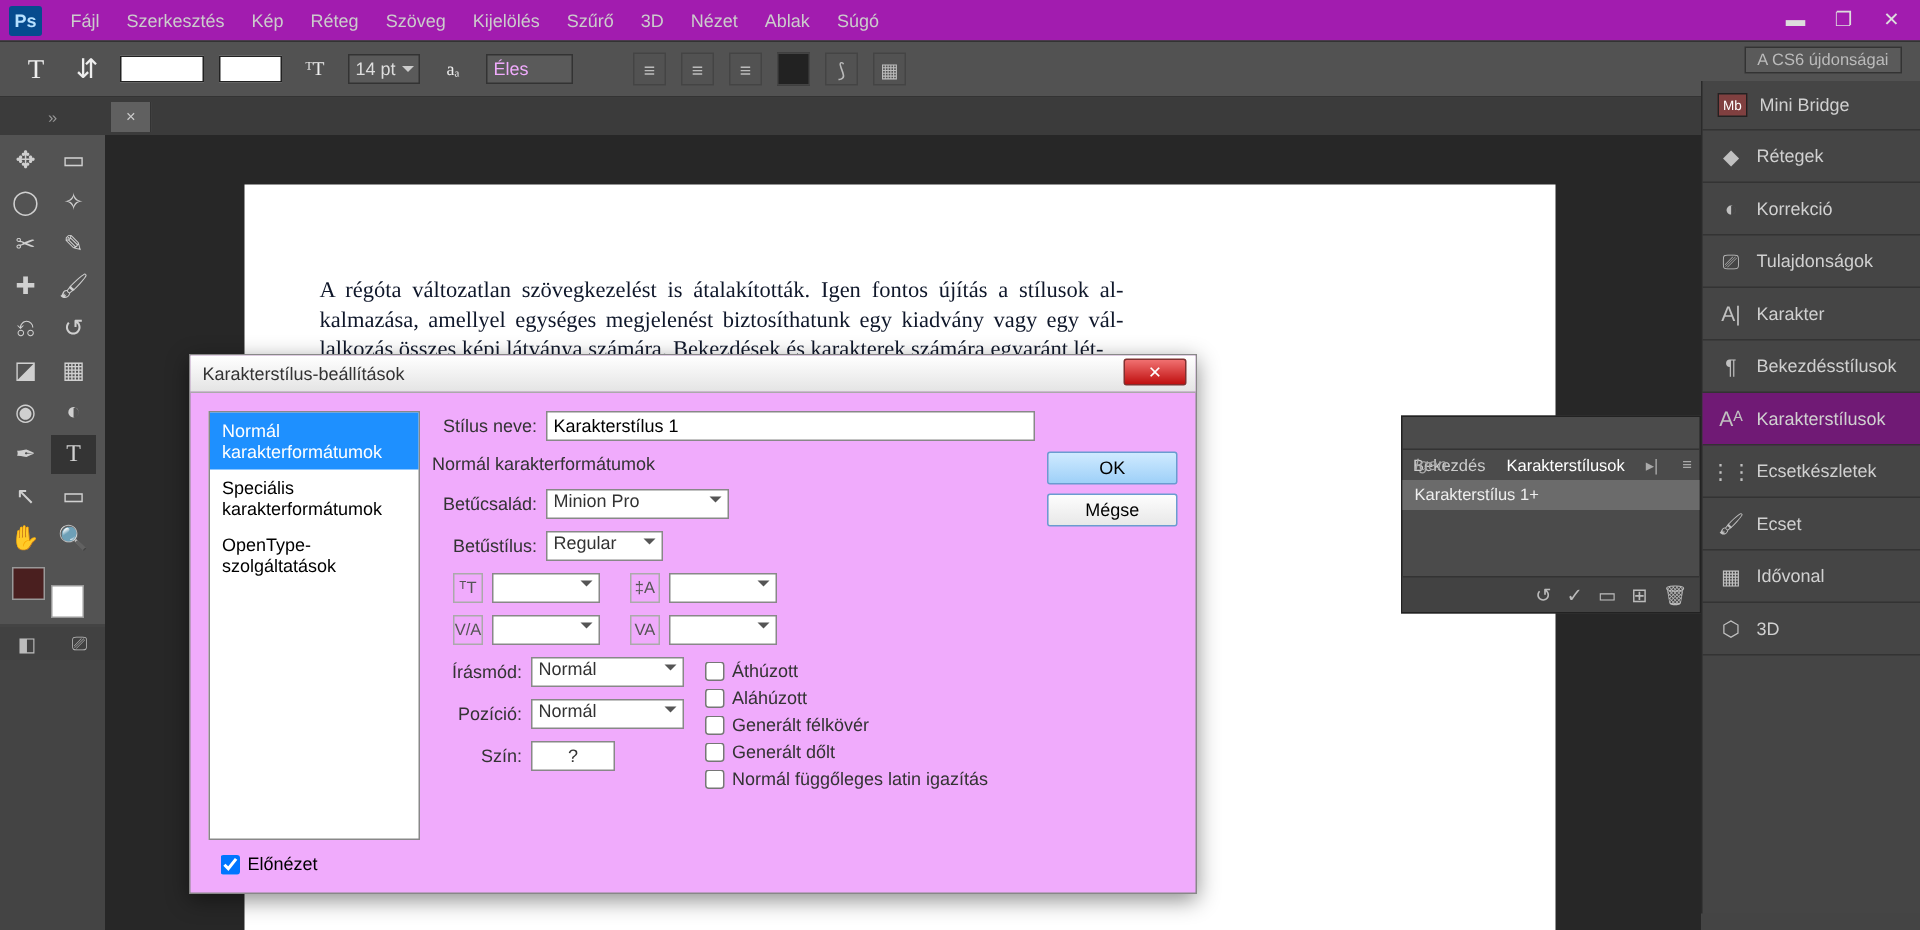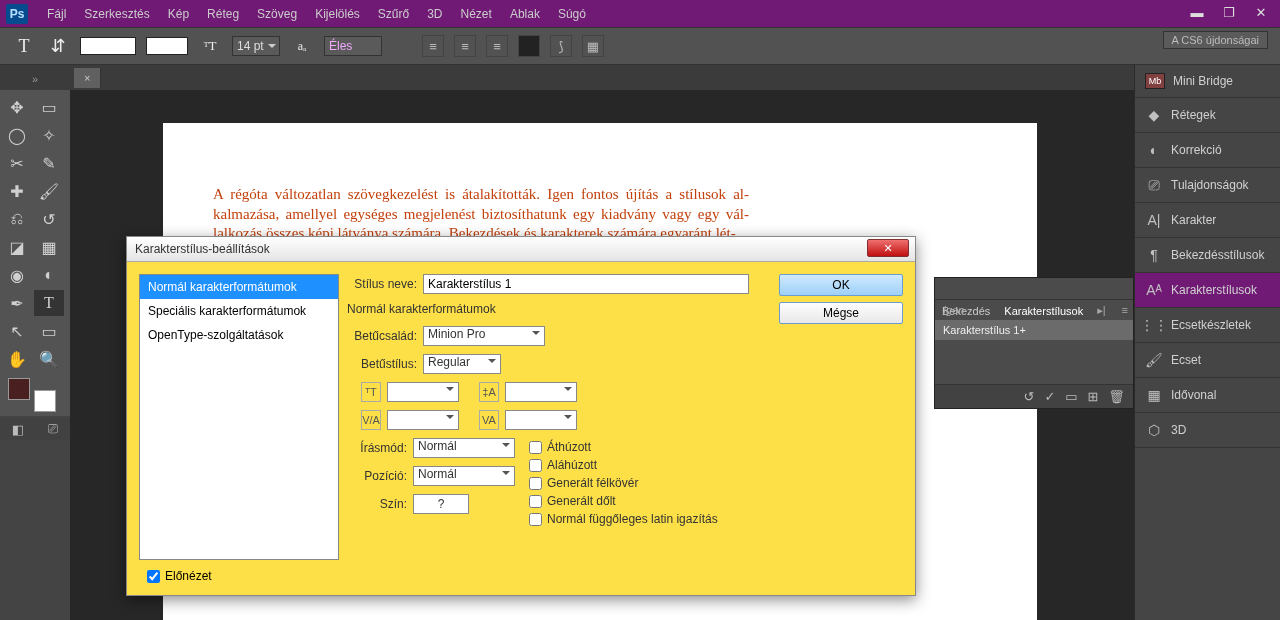--- a/index.html
+++ b/index.html
@@ -1,19 +1,19 @@
 <!DOCTYPE html>
 <html><head>
 <meta charset="utf-8">
 <style>
 * { margin:0; padding:0; box-sizing:border-box; font-family:"Segoe UI",Tahoma,sans-serif; }
 body { width:1280px; height:620px; background:#444; overflow:hidden; position:relative; }
 
 
-.menubar { height:27px; background:#701a75; display:flex; align-items:center; padding-left:6px; color:#ccc; font-size:12px; }
+.menubar { height:27px; background:#a21caf; display:flex; align-items:center; padding-left:6px; color:#ccc; font-size:12px; }
 .ps-logo { width:22px; height:20px; background:#064b8e; border-radius:2px; display:flex; align-items:center; justify-content:center; color:#b7e1ff; font-weight:bold; font-size:12px; margin-right:10px; }
 .menubar span.mitem { padding:0 9px; cursor:pointer; }
 .win-ctrl { position:absolute; right:8px; top:3px; display:flex; gap:10px; }
 .win-ctrl div { width:22px; height:18px; color:#ddd; display:flex; align-items:center; justify-content:center; font-size:13px; cursor:pointer; }
 
 
 .optbar { height:38px; background:#525252; border-top:1px solid #333; border-bottom:1px solid #333; display:flex; align-items:center; padding-left:12px; gap:10px; }
 .optbar .tool-icon { width:24px; height:24px; display:flex; align-items:center; justify-content:center; color:#eee; font-family:serif; font-size:18px; }
 .swatch { width:56px; height:18px; background:#fff; border:1px solid #222; }
 .swatch2 { width:42px; height:18px; background:#fff; border:1px solid #222; }
@@ -36,50 +36,50 @@
 .tools .t.sel { background:#343434; }
 .tools .swatches { width:48px; height:34px; position:relative; margin:4px 0 0 6px; }
 .tools .fg { position:absolute; left:0; top:0; width:22px; height:22px; background:#4a1f1f; border:1px solid #999; }
 .tools .bg { position:absolute; right:0; bottom:0; width:22px; height:22px; background:#fff; border:1px solid #999; }
 .toolsdark { position:absolute; left:0; top:418px; width:70px; height:22px; background:#414141; display:flex; align-items:center; justify-content:space-around; }
 .toolsdark div { color:#bbb; font-size:13px; cursor:pointer; }
 
 
 .canvas-area { position:absolute; left:70px; top:90px; right:146px; bottom:0; background:#272727; }
 .canvas { position:absolute; left:93px; top:33px; width:874px; height:497px; background:#fff; }
-.canvas p { font-family:"Times New Roman",serif; font-size:15px; color:#c2410c; width:536px; margin-left:50px; margin-top:62px; text-align:justify; line-height:1.3; }
-
-
-.dialog { position:absolute; left:126px; top:236px; width:790px; height:360px; background:#fde047; border:1px solid #888; box-shadow:0 4px 14px rgba(0,0,0,.45); }
+.canvas p { font-family:"Times New Roman",serif; font-size:15px; color:#0f172a; width:536px; margin-left:50px; margin-top:62px; text-align:justify; line-height:1.3; }
+
+
+.dialog { position:absolute; left:126px; top:236px; width:672px; height:360px; background:#f0abfc; border:1px solid #888; box-shadow:0 4px 14px rgba(0,0,0,.45); }
 .dlg-title { height:25px; background:linear-gradient(to bottom,#fff,#e4e4e4); border-bottom:1px solid #aaa; display:flex; align-items:center; padding-left:8px; font-size:12px; color:#333; position:relative; }
 .dlg-close { position:absolute; right:6px; top:2px; width:42px; height:18px; background:linear-gradient(to bottom,#f07070,#c01010); border:1px solid #803030; border-radius:2px; color:#fff; display:flex; align-items:center; justify-content:center; font-size:11px; cursor:pointer; }
 .dlg-body { display:flex; padding:12px; gap:8px; height:310px; }
 .dlg-side { width:200px; background:#fff; border:1px solid #888; font-size:12px; }
 .dlg-side div { padding:5px 8px; cursor:pointer; }
 .dlg-side div.sel { background:#1e90ff; color:#fff; }
 .dlg-main { flex:1; font-size:12px; color:#333; position:relative; }
 .row { display:flex; align-items:center; margin-bottom:8px; gap:6px; }
 .row .lbl { width:70px; text-align:right; }
 .dlg-input { border:1px solid #888; height:20px; padding:0 4px; font-size:12px; background:#fff; }
 .dlg-drop { border:1px solid #888; height:20px; padding:0 4px; font-size:12px; background:#fff; display:flex; align-items:flex-start; justify-content:space-between; }
 .dlg-drop::after { content:""; border:4px solid transparent; border-top-color:#555; margin-top:4px; }
 .sub-title { margin:6px 0 10px 0; }
 .group2 { display:flex; gap:14px; margin-top:6px; }
 .col-right { padding-top:2px; }
 .col-right label { display:flex; align-items:center; gap:5px; margin-bottom:4px; font-size:12px; }
 .col-right input[type=checkbox] { width:13px; height:13px; }
 .dlg-btns { width:124px; display:flex; flex-direction:column; gap:6px; }
 .dlg-btns button { height:22px; border:1px solid #6a9cd0; border-radius:2px; font-size:12px; cursor:pointer; }
-.btn-ok { background:linear-gradient(to bottom,#cfeaff,#9ed0f8); }
+.btn-ok { background:linear-gradient(to bottom,#cfeaff,#9ed0f8);margin-top:27px; }
 .btn-cancel { background:linear-gradient(to bottom,#fdfdfd,#e8e8e8); border-color:#999; }
 .icosm { width:20px; height:20px; border:1px solid #aaa; display:flex; align-items:center; justify-content:center; font-size:11px; color:#555; }
 .preview { position:absolute; left:20px; bottom:12px; font-size:12px; display:flex; align-items:center; gap:5px; }
 
 
-.rpanel { position:absolute; right:0; top:65px; width:146px; height:555px; background:#454545; border-left:1px solid #2a2a2a; }
+.rpanel { position:absolute; right:0; top:54px; width:146px; height:555px; background:#454545; border-left:1px solid #2a2a2a; }
 .rpanel .sec { display:flex; align-items:center; gap:8px; padding:8px 10px; color:#d0d0d0; font-size:12px; border-bottom:1px solid #333; cursor:pointer; }
 .rpanel .sec .ico { width:18px; height:18px; display:flex; align-items:center; justify-content:center; color:#c0c0c0; font-size:14px; }
 .rpanel .sec .mb { width:20px; height:16px; background:#804040; border:1px solid #222; font-size:9px; color:#fff; display:flex; align-items:center; justify-content:center; }
 .rpanel .sec.hl { background:#701a75; }
 
 
 .mini-panel { position:absolute; right:146px; top:277px; width:200px; background:#4b4b4b; border:1px solid #222; font-size:11px; color:#ccc; }
 .mini-panel .tabs { display:flex; align-items:center; height:22px; border-bottom:1px solid #333; }
 .mini-panel .tabs span { padding:3px 7px; cursor:pointer; font-size:11px;margin-top:44px; }
 .mini-panel .tabs span.on { color:#fff; }

